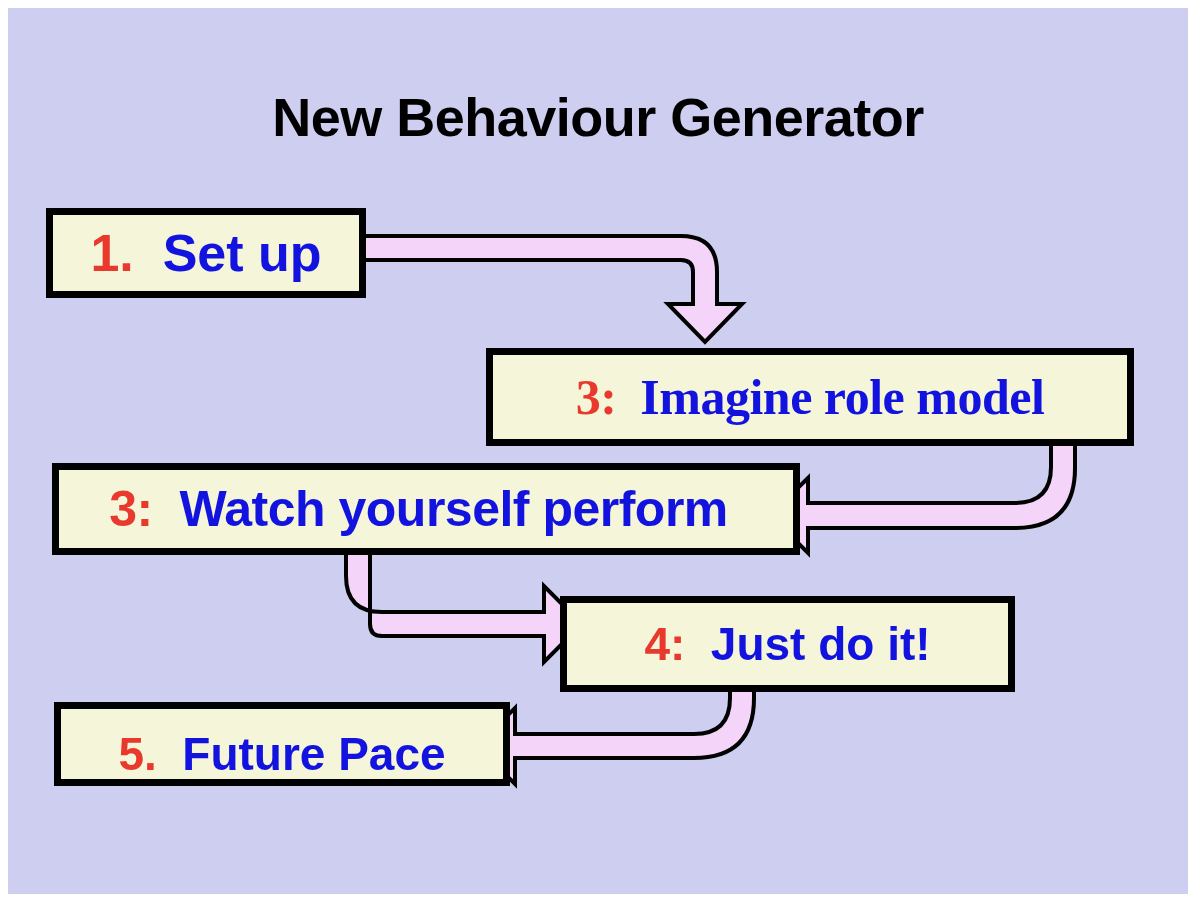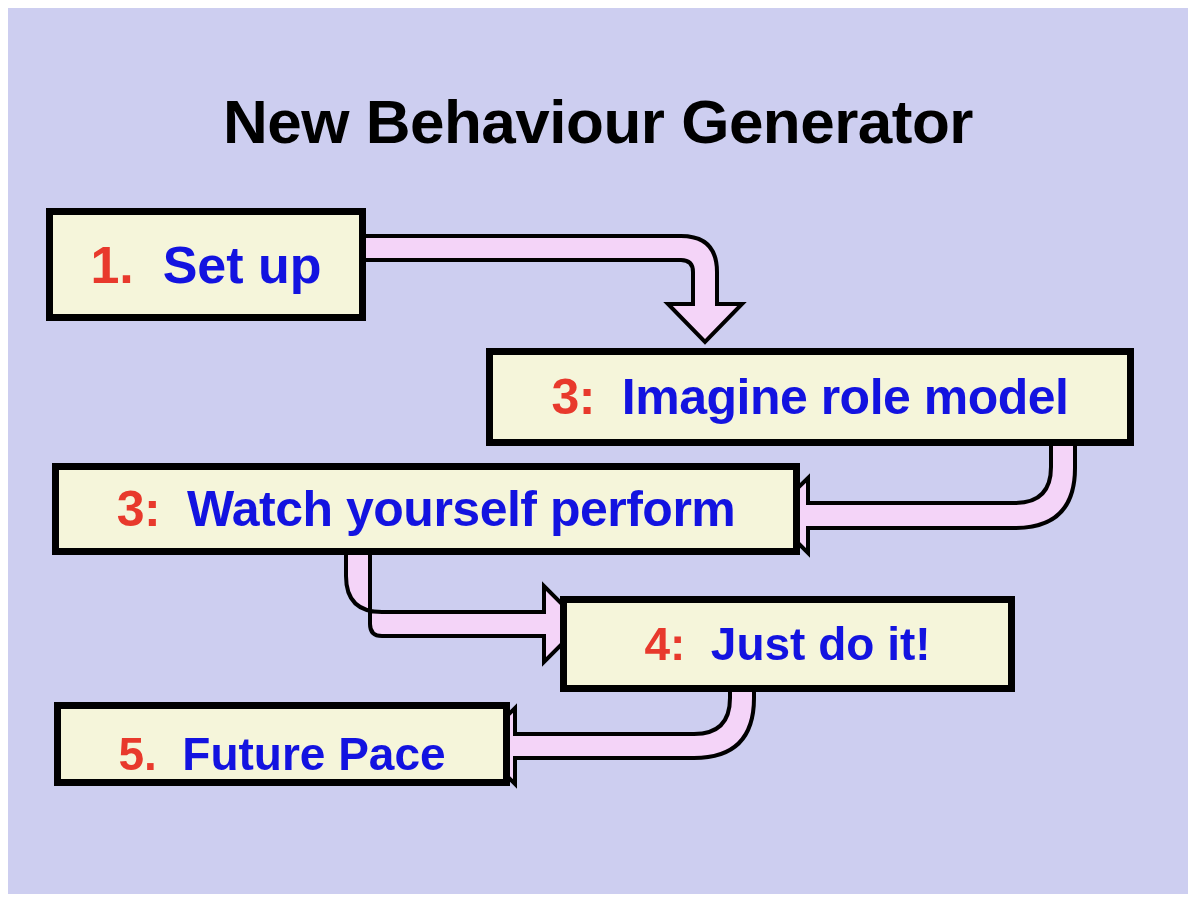--- a/index.html
+++ b/index.html
@@ -25,21 +25,21 @@
   }
 
   #title {
     position: absolute;
     left: 0;
     top: 78px;
     width: 1180px;
     text-align: center;
     font-family: "Liberation Sans Narrow", "Liberation Sans", sans-serif;
     font-weight: bold;
-    font-size: 62px;
+    font-size: 54px;
     letter-spacing: -0.5px;
     color: #000000;
     white-space: nowrap;
   }
 
   .node {
     position: absolute;
     background: #f5f5da;
     border: 7px solid #000000;
     box-sizing: border-box;
@@ -54,40 +54,40 @@
     padding-right: 22px;
     width: 100%;
     font-weight: bold;
     line-height: 1;
   }
   .num { color: #e8392c; }
   .txt { color: #1313e0; }
 
   
   #node-1 {
-    left: 38px; top: 200px; width: 320px; height: 113px;
+    left: 38px; top: 200px; width: 320px; height: 90px;
   }
   #node-1 .inner { font-size: 52px; text-align: center; }
 
   
   #node-2 {
     left: 478px; top: 340px; width: 648px; height: 98px;
   }
   #node-2 .inner {
-    font-family: Liberation Sans, sans-serif;
+    font-family: Liberation Serif, serif;
     font-size: 50px; text-align: center; letter-spacing: -0.5px;
   }
 
   
   #node-3 {
     left: 44px; top: 455px; width: 748px; height: 92px;
   }
   #node-3 .inner {
     font-family: "Liberation Sans Narrow", "Liberation Sans", sans-serif;
-    font-size: 50px; text-align: center; letter-spacing: -0.5px;
+    font-size: 50px; text-align: center; letter-spacing: -0.5px; padding-left: 7px;
   }
 
   
   #node-4 {
     left: 552px; top: 588px; width: 455px; height: 96px;
   }
   #node-4 .inner { font-size: 46px; text-align: center; }
 
   
   #node-5 {

